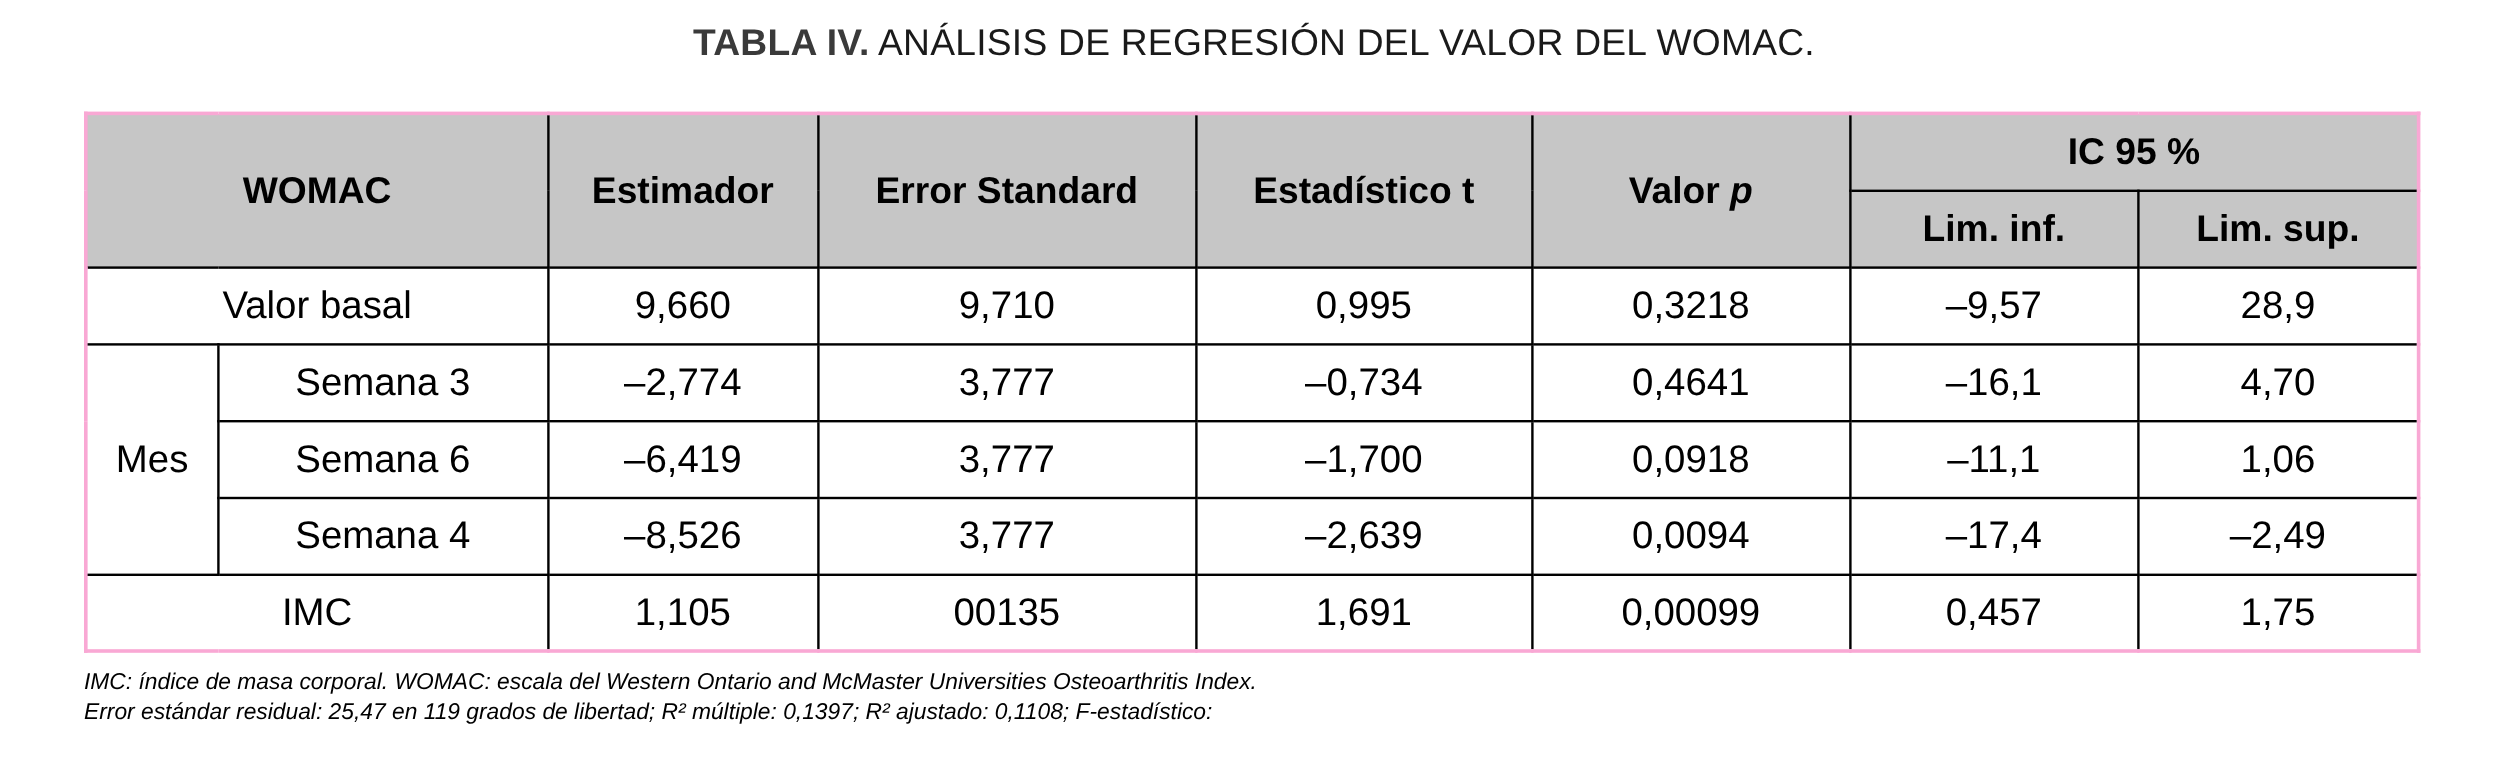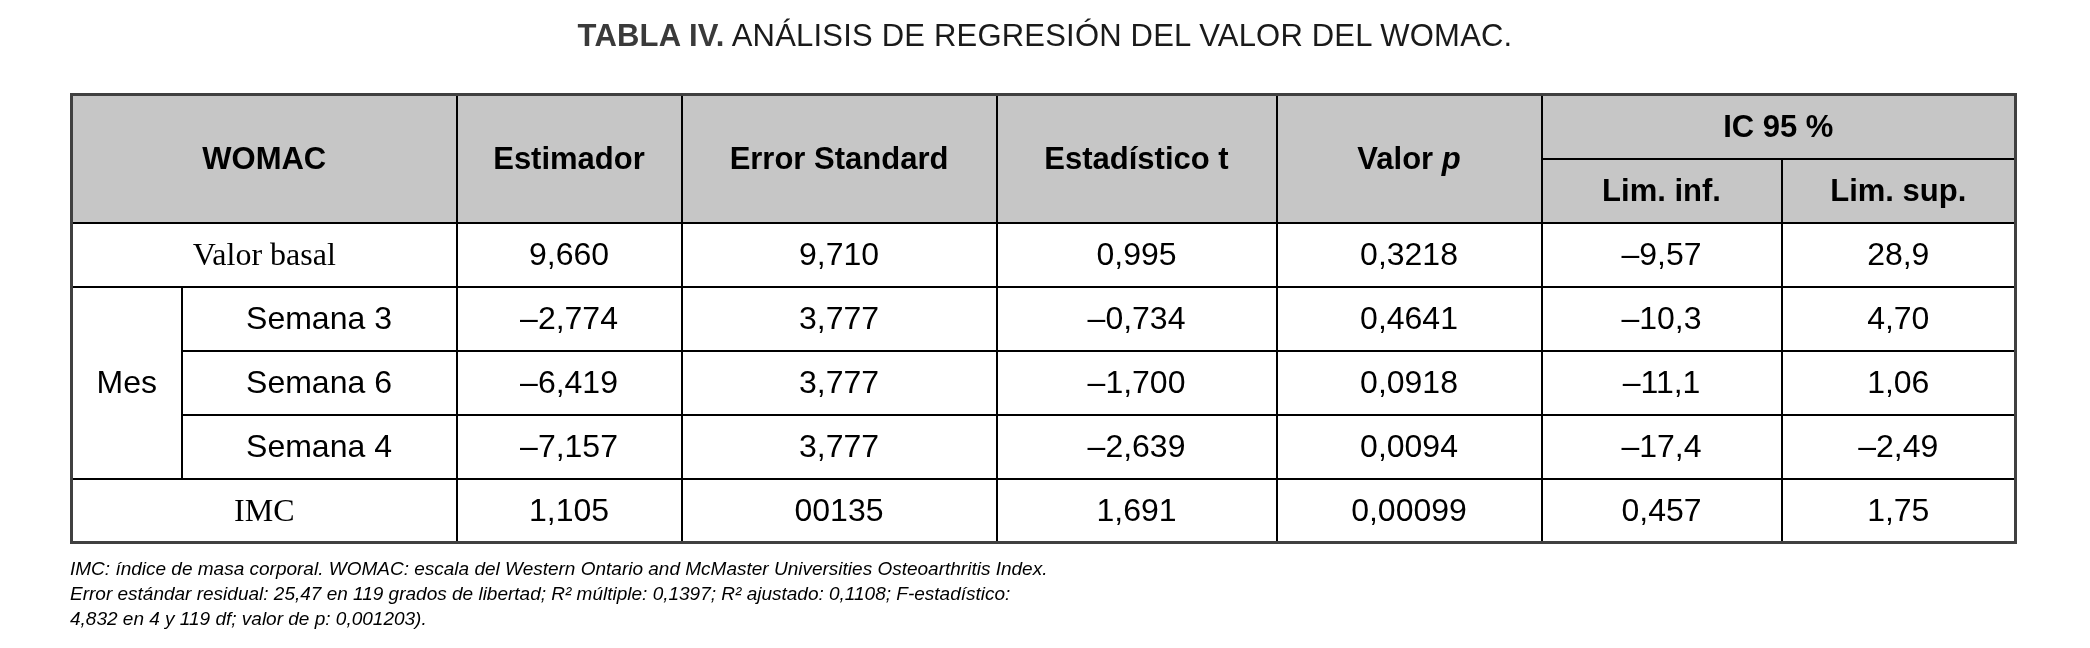--- a/index.html
+++ b/index.html
@@ -34,21 +34,21 @@
   }
   .caption .cap-text {
     font-weight: normal;
     color: #1a1a1a;
   }
 
   table.tbl {
     border-collapse: collapse;
     width: 1944px;
     table-layout: fixed;
-    border: 3px solid #404040;
+    border: 3px solid #f9a8d4;
     margin-top: 39px;
   }
   table.tbl td, table.tbl th {
     border: 2px solid #000;
     padding: 0;
     text-align: center;
     vertical-align: middle;
     font-size: 32px;
     font-weight: normal;
     color: #000;
@@ -60,21 +60,20 @@
     font-weight: bold;
     font-size: 31px;
   }
   .hdr-womac { height: 128px; }
   .hdr-tall  { height: 128px; }
   .hdr-ic    { height: 64px; }
   .hdr-sub   { height: 64px; }
 
   td.rowlabel-wide {
     font-size: 32px;
-    font-family: Liberation Serif, serif;
   }
   td.mes-cell {
     font-size: 32px;
     border-right: 2px solid #000;
   }
   td.sub-label {
     text-align: center;
   }
 
   .footnote {
@@ -135,37 +134,37 @@
         <td>28,9</td>
       </tr>
 
       <tr>
         <td class="mes-cell" rowspan="3">Mes</td>
         <td class="sub-label">Semana 3</td>
         <td>–2,774</td>
         <td>3,777</td>
         <td>–0,734</td>
         <td>0,4641</td>
-        <td>–10,3</td>
+        <td>–16,1</td>
         <td>4,70</td>
       </tr>
 
       <tr>
         <td class="sub-label">Semana 6</td>
         <td>–6,419</td>
         <td>3,777</td>
         <td>–1,700</td>
         <td>0,0918</td>
         <td>–11,1</td>
         <td>1,06</td>
       </tr>
 
       <tr>
         <td class="sub-label">Semana 4</td>
-        <td>–7,157</td>
+        <td>–8,526</td>
         <td>3,777</td>
         <td>–2,639</td>
         <td>0,0094</td>
         <td>–17,4</td>
         <td>–2,49</td>
       </tr>
 
       <tr>
         <td class="rowlabel-wide" colspan="2">IMC</td>
         <td>1,105</td>
@@ -175,16 +174,15 @@
         <td>0,457</td>
         <td>1,75</td>
       </tr>
 
     </tbody>
   </table>
 
   <div class="footnote">
     <div>IMC: índice de masa corporal. WOMAC: escala del Western Ontario and McMaster Universities Osteoarthritis Index.</div>
     <div>Error estándar residual: 25,47 en 119 grados de libertad; R² múltiple: 0,1397; R² ajustado: 0,1108; F-estadístico:</div>
-    <div>4,832 en 4 y 119 df; valor de p: 0,001203).</div>
   </div>
 
 </div>
 
 </body></html>

